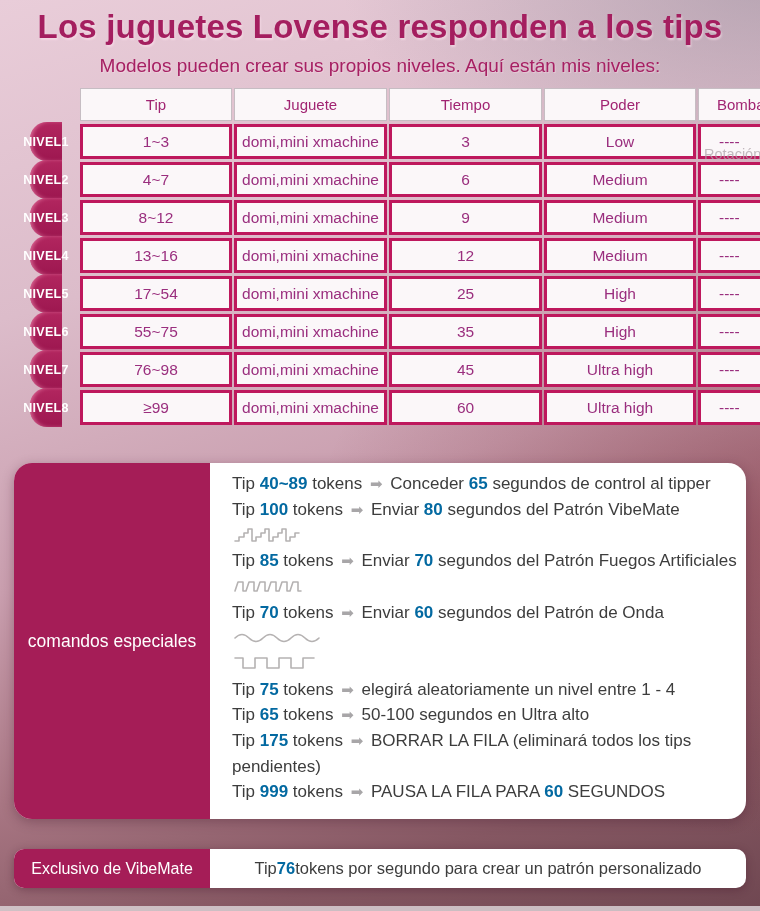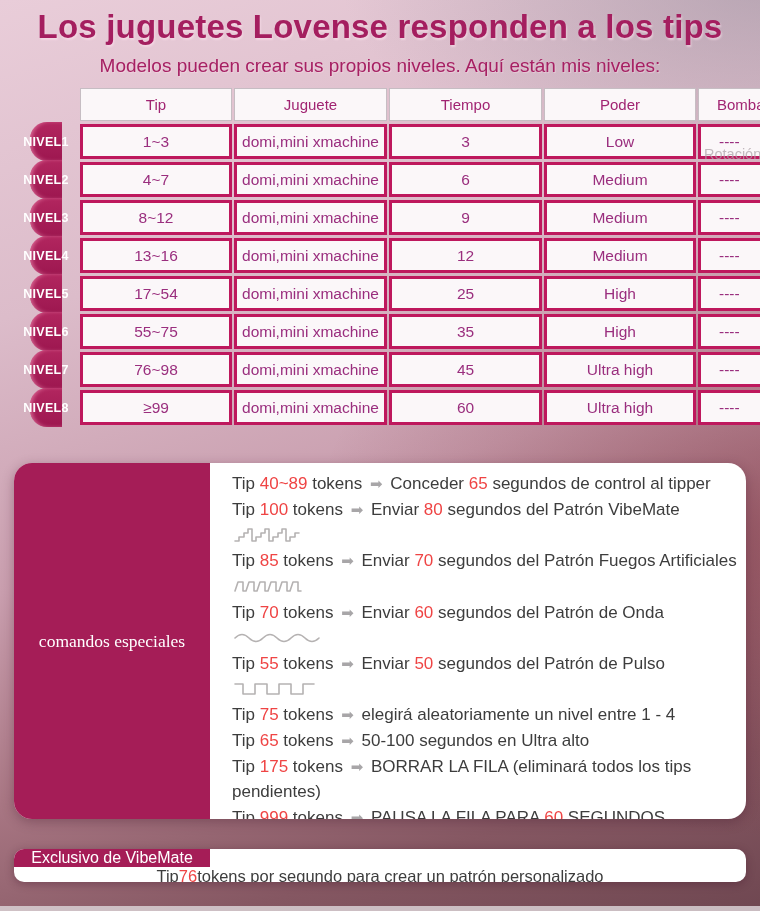--- a/index.html
+++ b/index.html
@@ -54,36 +54,35 @@
     color:rgba(175,163,170,.75);font-size:14.5px;pointer-events:none;margin-top:20px;
   }
   
   .commands{
     position:absolute;left:14px;top:463px;width:732px;height:356px;
     background:#fff;border-radius:18px;display:flex;overflow:hidden;
     box-shadow:0 3px 12px rgba(70,25,45,.35);
   }
   .cmd-side{
     width:196px;flex:none;background:#a51d57;
-    display:flex;align-items:center;justify-content:center;font-family:Liberation Serif, serif;
+    display:flex;align-items:center;justify-content:center;
   }
   .cmd-side span{color:#fff;font-size:17.5px;}
   .cmd-body{flex:1;padding:8px 6px 8px 22px;}
   .cmd-line{font-size:17px;line-height:25.7px;color:#3d3d3d;}
   .plain{color:#3d3d3d;}
-  .num{color:#ef4444;font-weight:400;}
+  .num{color:#0369a1;font-weight:700;}
   .arrow{color:#a8a6a8;font-size:15px;padding:0 3px;}
   .wicon{vertical-align:middle;margin:0 2px 2px 2px;}
   .wicon path{fill:none;stroke:#b5b2b2;stroke-width:1.6;stroke-linejoin:round;stroke-linecap:round;}
   
   .vibemate{
-    position:absolute;left:14px;top:849px;width:732px;height:33px;
+    position:absolute;left:14px;top:849px;width:732px;height:39px;
     background:#fff;border-radius:10px;display:flex;overflow:hidden;
     box-shadow:0 2px 9px rgba(70,25,45,.4);
-    flex-direction:column;
   }
   .vm-side{
     width:196px;flex:none;background:#a51d57;color:#fff;
     display:flex;align-items:center;justify-content:center;font-size:16px;
   }
   .vm-body{
     flex:1;display:flex;align-items:center;justify-content:center;
     font-size:16.5px;color:#3d3d3d;
   }
   .vm-body .num{font-size:16.5px;}
@@ -246,21 +245,20 @@
       <div class="cmd-line"><svg class="wicon" width="66" height="16" viewBox="0 0 66 16">
           <path d="M1 14 L5 14 L5 10 L10 10 L10 6 L14 6 L14 2 L18 2 L18 14 L22 14 L22 10 L27 10 L27 6 L31 6 L31 2 L35 2 L35 14 L39 14 L39 10 L44 10 L44 6 L48 6 L48 2 L52 2 L52 14 L56 14 L56 10 L61 10 L61 6 L65 6"></path>
         </svg></div>
       <div class="cmd-line"><span class="plain">Tip </span><span class="num">85</span><span class="plain"> tokens </span><span class="arrow">➡</span><span class="plain"> Enviar </span><span class="num">70</span><span class="plain"> segundos del Patrón Fuegos Artificiales</span></div>
       <div class="cmd-line"><svg class="wicon" width="70" height="16" viewBox="0 0 70 16">
           <path d="M1 13 L4 4 L9 4 L9 13 L12 13 L15 4 L20 4 L20 13 L23 13 L26 4 L31 4 L31 13 L34 13 L37 4 L42 4 L42 13 L45 13 L48 4 L53 4 L53 13 L56 13 L59 4 L64 4 L64 13 L67 13"></path>
         </svg></div>
       <div class="cmd-line"><span class="plain">Tip </span><span class="num">70</span><span class="plain"> tokens </span><span class="arrow">➡</span><span class="plain"> Enviar </span><span class="num">60</span><span class="plain"> segundos del Patrón de Onda </span><svg class="wicon" width="90" height="14" viewBox="0 0 90 14">
           <path d="M1 7 Q8 0 15 7 T29 7 T43 7 T57 7 T71 7 T85 7"></path>
         </svg></div>
-      <div class="cmd-line"><span class="plain">Tip </span><span class="num">55</span><span class="plain"> tokens </span><span class="arrow">➡</span><span class="plain"> Enviar </span><span class="num">50</span><span class="plain"> segundos del Patrón de Pulso</span></div>
       <div class="cmd-line"><svg class="wicon" width="84" height="16" viewBox="0 0 84 16">
           <path d="M1 3 L9 3 L9 13 L21 13 L21 3 L33 3 L33 13 L45 13 L45 3 L57 3 L57 13 L69 13 L69 3 L80 3"></path>
         </svg></div>
       <div class="cmd-line"><span class="plain">Tip </span><span class="num">75</span><span class="plain"> tokens </span><span class="arrow">➡</span><span class="plain"> elegirá aleatoriamente un nivel entre 1 - 4</span></div>
       <div class="cmd-line"><span class="plain">Tip </span><span class="num">65</span><span class="plain"> tokens </span><span class="arrow">➡</span><span class="plain"> 50-100 segundos en Ultra alto</span></div>
       <div class="cmd-line"><span class="plain">Tip </span><span class="num">175</span><span class="plain"> tokens </span><span class="arrow">➡</span><span class="plain"> BORRAR LA FILA (eliminará todos los tips pendientes)</span></div>
       <div class="cmd-line"><span class="plain">Tip </span><span class="num">999</span><span class="plain"> tokens </span><span class="arrow">➡</span><span class="plain"> PAUSA LA FILA PARA </span><span class="num">60</span><span class="plain"> SEGUNDOS</span></div>
     </div>
 </div>
 

